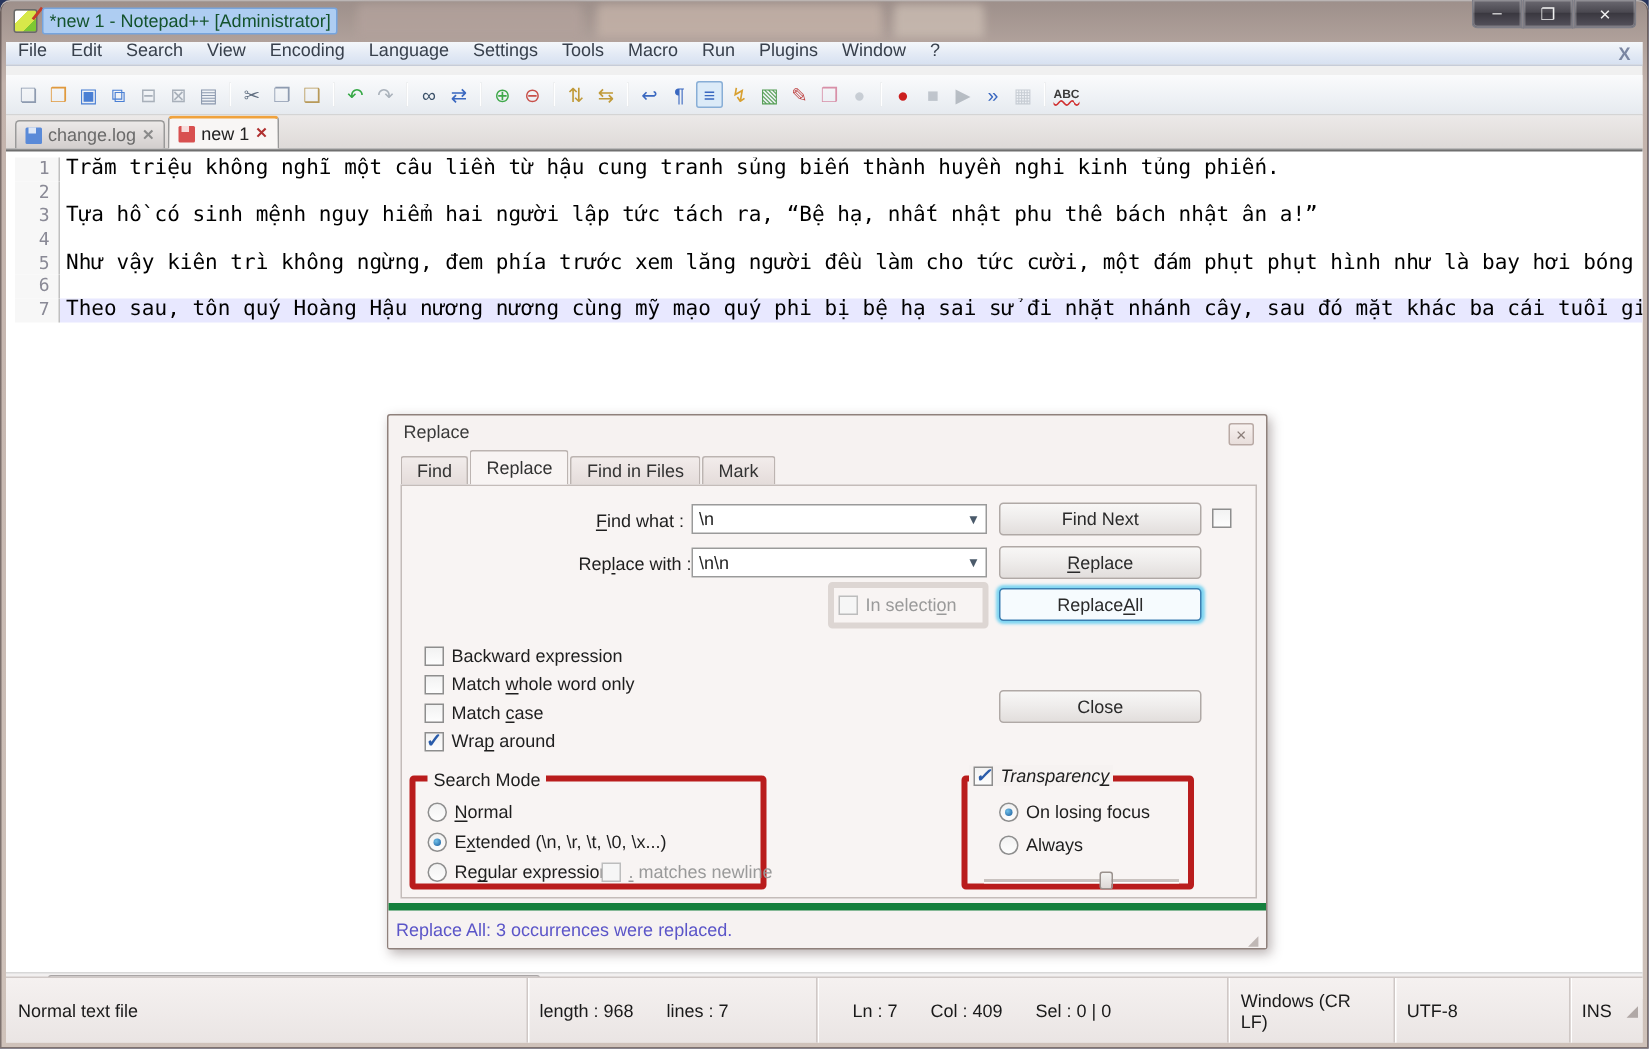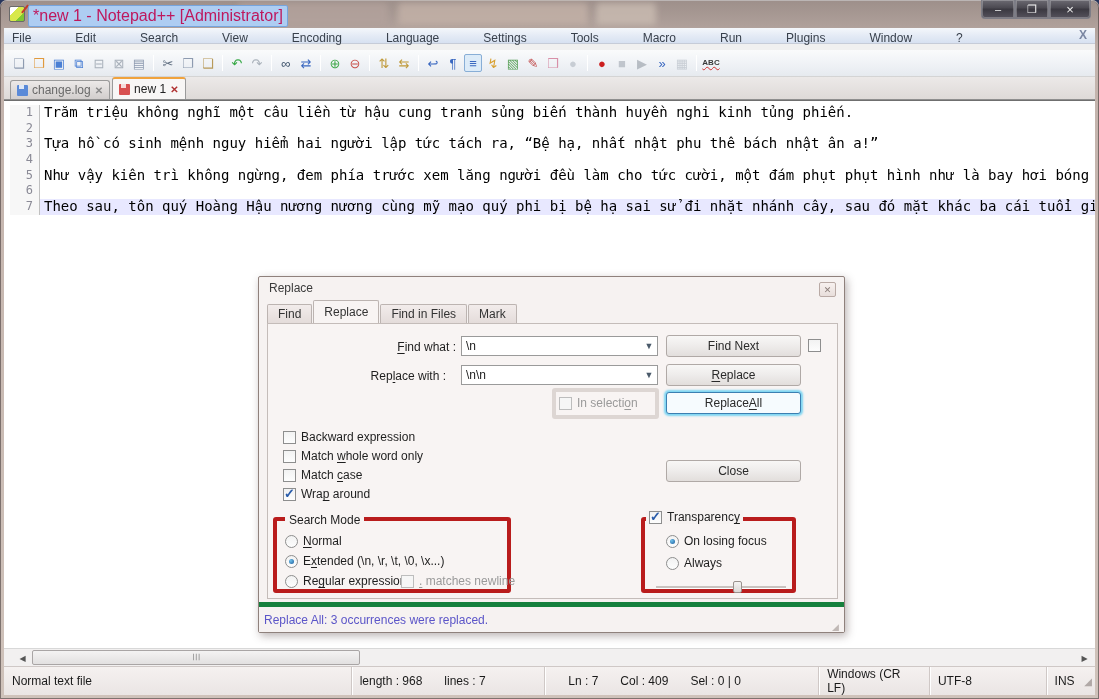--- a/index.html
+++ b/index.html
@@ -13,37 +13,37 @@
 
   
   #titlebar { position:absolute; left:0; top:0; width:100%; height:28px; }
   .bg-tab { position:absolute; top:3px; height:22px; border-radius:4px 4px 0 0;
             filter:blur(3px); opacity:.8; }
   #npp-icon { position:absolute; left:9px; top:6px; width:16px; height:16px;
               background:linear-gradient(135deg,#ffffff 0 30%, #d8e84a 30% 70%, #7ec832 70%);
               border:1px solid #6a6a6a; border-radius:2px; }
   #npp-icon::after { content:""; position:absolute; right:-2px; top:-3px; width:2px; height:10px;
               background:#c43c2a; transform:rotate(38deg); }
-  #title-text { position:absolute; left:28px; top:5px; font-size:16px; color:#be185d;
+  #title-text { position:absolute; left:28px; top:5px; font-size:12px; color:#14532d;
               background:#aecdf2; border:1px solid #76a4dd; border-radius:2px;
               padding:1px 4px; white-space:nowrap; }
   #caption-buttons { position:absolute; right:8px; top:0; display:flex; }
   .cap-btn { width:34px; height:19px; border:1px solid #7d7d86; border-top:none;
              background:linear-gradient(180deg,#6c6a72 0%,#4a4850 45%,#3a3840 50%,#55525c 100%);
              color:#f0f0f0; font-size:11px; display:flex; align-items:center; justify-content:center;
              box-shadow:inset 0 0 0 1px rgba(255,255,255,.25); }
   .cap-btn.min { border-radius:0 0 0 4px; }
   .cap-btn.cls { width:42px; border-radius:0 0 4px 0; font-size:13px; }
 
   
   #client { position:absolute; left:4px; right:4px; top:28px; bottom:4px; background:#f0f0f0; }
 
   #menubar { position:absolute; left:0; right:0; top:0; height:16px;
              background:linear-gradient(180deg,#f4f7fb 0%,#e3eaf5 55%,#d7e1f1 100%);
-             border-bottom:1px solid #c6ccd8; display:flex; align-items:flex-start; font-size:12px; color:#38404c;gap:28px; }
+             border-bottom:1px solid #c6ccd8; display:flex; align-items:flex-end; font-size:12px; color:#38404c; }
   .menu-item { padding:3px 8px; }
   #menu-close { margin-left:auto; margin-right:8px; color:#7a86a2; font-weight:bold; font-size:12px; }
 
   #toolbar { position:absolute; left:0; right:0; top:22px; height:27px;
              background:linear-gradient(180deg,#fafbfc 0%,#eef1f5 60%,#e6eaef 100%);
              border-bottom:1px solid #d4d4d4; display:flex; align-items:center; padding-left:5px; }
   .tb { width:18px; height:18px; margin:0 1px; display:flex; align-items:center; justify-content:center;
         font-size:13px; line-height:1; }
   .tb.pressed { border:1px solid #88aed6; background:#dcebf8; border-radius:2px; }
   .tb.dim { opacity:.55; }
@@ -82,21 +82,21 @@
              border-top:1px solid #d8d8d8; }
   .sb-arrow { position:absolute; top:1px; width:17px; height:16px; color:#555; font-size:8px;
               display:flex; align-items:center; justify-content:center; }
   .sb-arrow.left { left:10px; } .sb-arrow.right { right:2px; }
   #hthumb { position:absolute; left:28px; top:1px; width:328px; height:15px;
             background:linear-gradient(180deg,#f4f3f3,#e2e0e0); border:1px solid #a9a5a5; border-radius:2px; }
   #hthumb::after { content:"☰"; position:absolute; left:50%; top:1px; transform:translateX(-50%) rotate(90deg);
             color:#9a9a9a; font-size:9px; }
 
   
-  #statusbar { position:absolute; left:0; right:0; bottom:0; height:29px;
+  #statusbar { position:absolute; left:0; right:0; bottom:0; height:44px;
                background:linear-gradient(180deg,#f5f1f0 0%,#eae5e4 100%);
                border-top:1px solid #cfc8c6; display:flex; align-items:center; font-size:12px; color:#1a1a1a; }
   .sb-seg { height:100%; display:flex; align-items:center; padding:0 8px;
             border-right:1px solid #cfc8c6; box-shadow:1px 0 0 #ffffff; }
   .sb-gap { display:inline-block; width:22px; }
   #sb-grip { margin-left:auto; margin-right:3px; color:#b0a8a6; font-size:10px; }
 
   
   #dialog { position:absolute; left:258px; top:276px; width:587px; height:357px;
             background:#f6f2f1; border:1px solid #8f817c; border-radius:2px;
@@ -323,21 +323,21 @@
     <div id="dlg-page"></div>
 
     <span class="fld-label" style="left:87px;top:63px;"><u>F</u>ind what :</span>
     <div class="combo" style="left:202px;top:59px;width:197px;">
       <span>\n</span>
       <span class="arrow">▼</span>
     </div>
     <div class="btn" style="left:407px;top:58px;width:135px;height:22px;">Find Next</div>
     <span class="chk" style="position:absolute;left:549px;top:62px;"></span>
 
-    <span class="fld-label" style="left:77px;top:92px;">Rep<u>l</u>ace with :</span>
+    <span class="fld-label" style="left:92px;top:92px;">Rep<u>l</u>ace with :</span>
     <div class="combo" style="left:202px;top:88px;width:197px;">
       <span>\n\n</span>
       <span class="arrow">▼</span>
     </div>
     <div class="btn" style="left:407px;top:87px;width:135px;height:22px;"><u>R</u>eplace</div>
 
     <div class="groupbox" style="left:293px;top:111px;width:107px;height:31px;border-color:#ddd6d3;"></div>
     <div class="ctl-row" style="left:300px;top:119px;">
       <span class="chk disabled"></span>
       <span class="dim-text">In selecti<u>o</u>n</span>
@@ -377,21 +377,21 @@
     <div class="ctl-row" style="left:26px;top:297px;">
       <span class="radio"></span>
       <span>Re<u>g</u>ular expression</span>
     </div>
     <div class="ctl-row" style="left:142px;top:297px;">
       <span class="chk disabled"></span>
       <span class="dim-text"><u>.</u> matches newline</span>
     </div>
 
     <div class="groupbox" style="left:382px;top:240px;width:155px;height:76px;"></div>
-    <div class="ctl-row" style="left:387px;top:233px;background:#f6f2f1;padding:0 3px;">
+    <div class="ctl-row" style="left:387px;top:233px;background:#f6f2f1;padding:0 3px;font-style:italic;">
       <span class="chk checked"></span>
       <span>Transparenc<u>y</u></span>
     </div>
     <div class="ctl-row" style="left:407px;top:257px;">
       <span class="radio selected"></span>
       <span>On losing focus</span>
     </div>
     <div class="ctl-row" style="left:407px;top:279px;">
       <span class="radio"></span>
       <span>Always</span>

